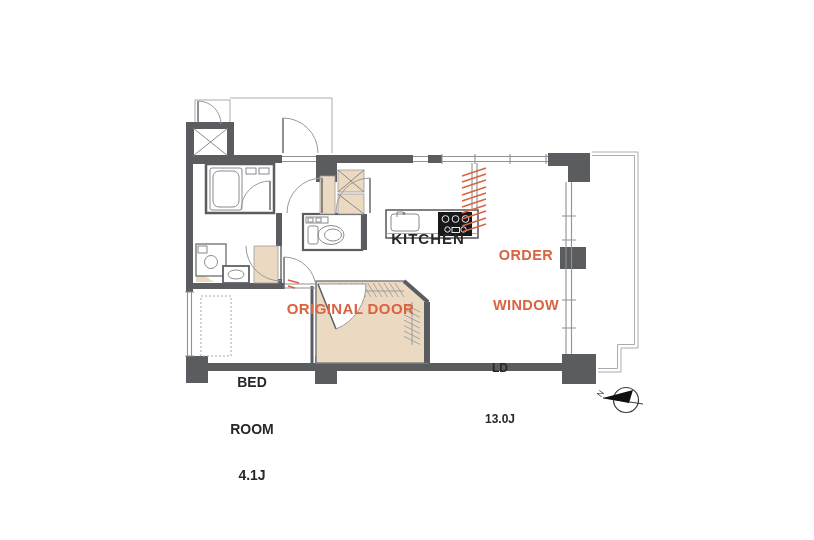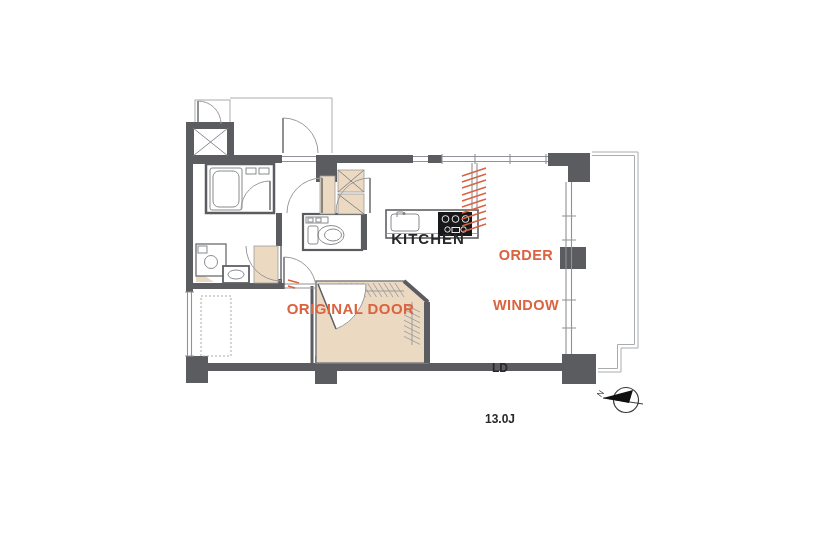--- a/index.html
+++ b/index.html
@@ -218,15 +218,20 @@
     <div>WINDOW</div>
   </div>
 
   <div class="label orange-label" style="left:283px;top:259px;width:135px;font-size:15px;">ORIGINAL DOOR</div>
 
   <div class="label" style="left:458px;top:284px;width:84px;font-size:12px;line-height:17px;">
     <div>LD</div>
     <div>13.0J</div>
   </div>
 
+  <div class="label" style="left:213px;top:302px;width:78px;font-size:14px;line-height:15.5px;">
+    <div>BED</div>
+    <div>ROOM</div>
+    <div>4.1J</div>
+  </div>
 
 
 </div>
 
 </body></html>

